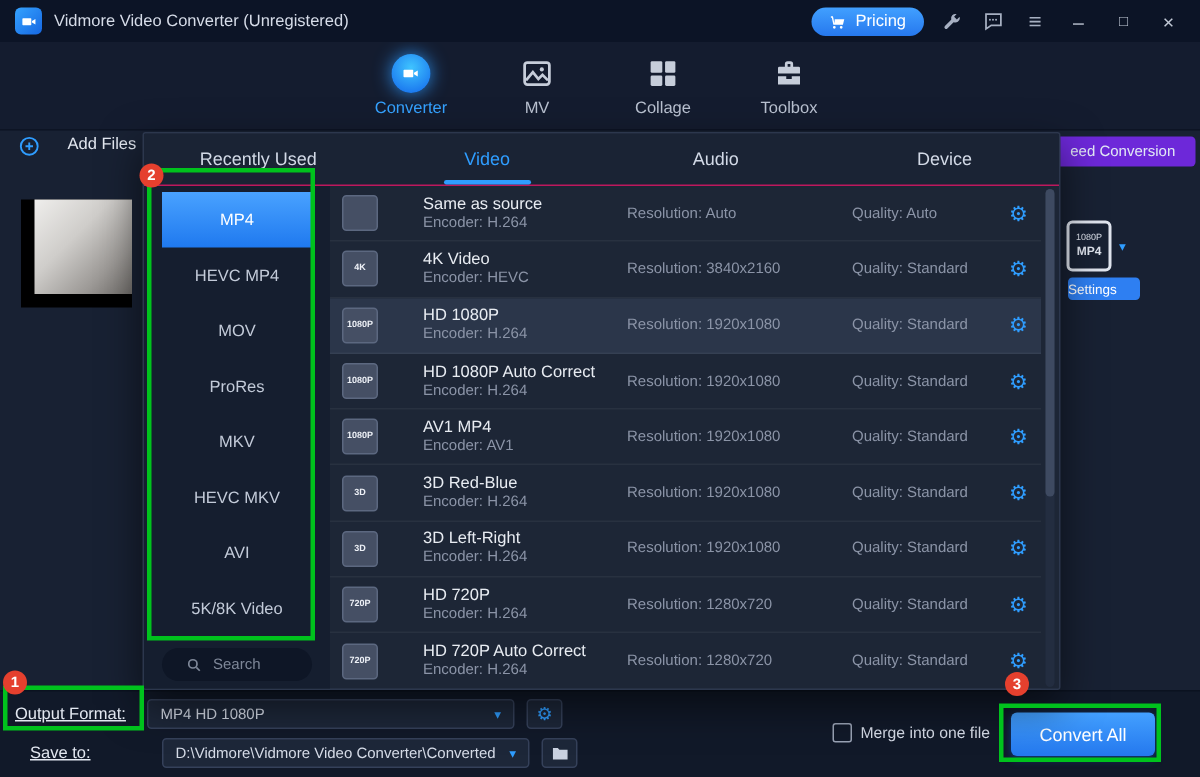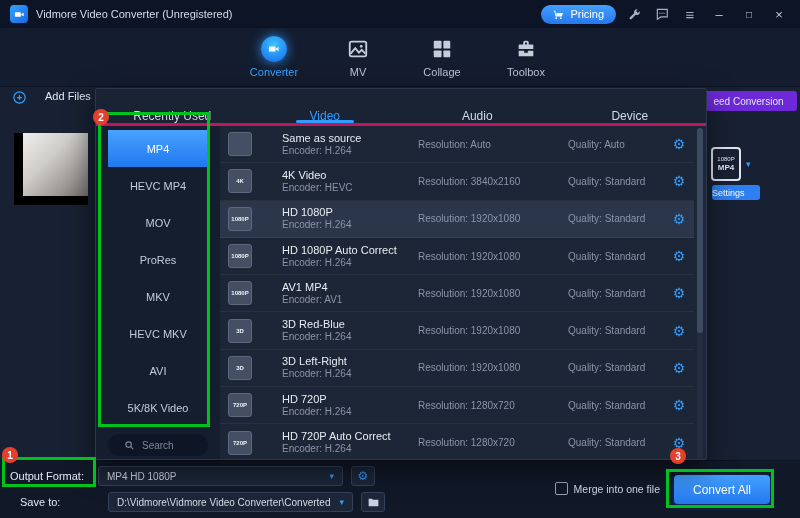--- a/index.html
+++ b/index.html
@@ -49,21 +49,21 @@
     display:flex;flex-direction:column;align-items:center;justify-content:center;line-height:1;}
   .fmt-chip .l1{font-size:6px;color:#dfe4ee;}
   .fmt-chip .l2{font-size:8px;font-weight:bold;color:#dfe4ee;margin-top:2px;}
   .settings-chip{position:absolute;left:712px;top:185px;width:48px;height:15px;border-radius:3px;
     background:#2e7ff2;display:flex;align-items:center;font-size:9px;color:#fff;z-index:1;cursor:pointer;}
 
   
   .panel{position:absolute;left:95px;top:88px;width:612px;height:372px;background:#1d2636;
     border:1px solid #2c374d;box-sizing:border-box;border-radius:2px;
     box-shadow:0 10px 28px rgba(0,0,0,.55);z-index:5;overflow:hidden;}
-  .panel-tabs{height:34px;display:flex;background:#1a2334;border-bottom:3px solid #be185d;align-items:flex-end;}
+  .panel-tabs{height:34px;display:flex;background:#1a2334;border-bottom:1px solid #be185d;}
   .panel-tab{flex:1;display:flex;align-items:center;justify-content:center;font-size:12px;color:#d2d9e6;
     position:relative;cursor:pointer;}
   .panel-tab.active{color:#2f9dff;}
   .panel-tab.active::after{content:"";position:absolute;bottom:0;left:50%;transform:translateX(-50%);
     width:58px;height:3px;background:#2f9dff;border-radius:2px;}
   .panel-body{display:flex;height:336px;}
   .panel-sidebar{width:124px;box-sizing:border-box;padding:4px 12px 0 12px;background:#151e2f;
     display:flex;flex-direction:column;}
   .side-item{height:37px;flex:0 0 auto;display:flex;align-items:center;justify-content:center;
     font-size:11px;color:#c3cbd9;cursor:pointer;}
@@ -86,21 +86,21 @@
   .row-qual{flex:1;font-size:10px;color:#8b94a7;}
   .row-gear{width:22px;flex:0 0 auto;text-align:center;color:#2f9dff;font-size:14px;cursor:pointer;}
   .scrollbar{position:absolute;right:3px;top:2px;bottom:2px;width:6px;background:#232d40;border-radius:3px;}
   .scroll-thumb{position:absolute;left:0;top:0;width:6px;height:205px;background:#3e4a61;border-radius:3px;}
 
   
   .bottombar{position:absolute;left:0;right:0;top:460px;bottom:0;background:#111929;border-top:1px solid #0b1220;z-index:2;}
   .bb-row{position:absolute;left:0;display:flex;align-items:center;height:22px;}
   .bb-row.r1{top:4px;}
   .bb-row.r2{top:30px;padding-left:10px;}
-  .bb-label{margin-left:10px;width:88px;font-size:11px;color:#e3e8f1;flex:0 0 auto;}
+  .bb-label{margin-left:10px;width:88px;font-size:11px;color:#e3e8f1;flex:0 0 auto;text-decoration:underline;}
   .bb-select{width:245px;height:20px;box-sizing:border-box;background:#1d2739;border:1px solid #35415a;
     border-radius:3px;display:flex;align-items:center;padding:0 8px;font-size:10px;color:#d5dbe7;cursor:pointer;}
   .bb-select .caret-blue{margin-left:auto;}
   .bb-btn{width:24px;height:20px;box-sizing:border-box;margin-left:8px;background:#1d2739;border:1px solid #35415a;
     border-radius:3px;display:flex;align-items:center;justify-content:center;color:#2f9dff;font-size:12px;cursor:pointer;}
   .merge{position:absolute;right:140px;top:21px;display:flex;align-items:center;gap:6px;
     font-size:10.5px;color:#d5dbe7;cursor:pointer;}
   .checkbox{width:11px;height:11px;border:1px solid #9aa3b5;border-radius:2px;background:transparent;}
   .convert-btn{position:absolute;right:30px;top:14px;width:96px;height:29px;border-radius:4px;
     background:linear-gradient(180deg,#43a0ff,#2478ee);display:flex;align-items:center;justify-content:center;

